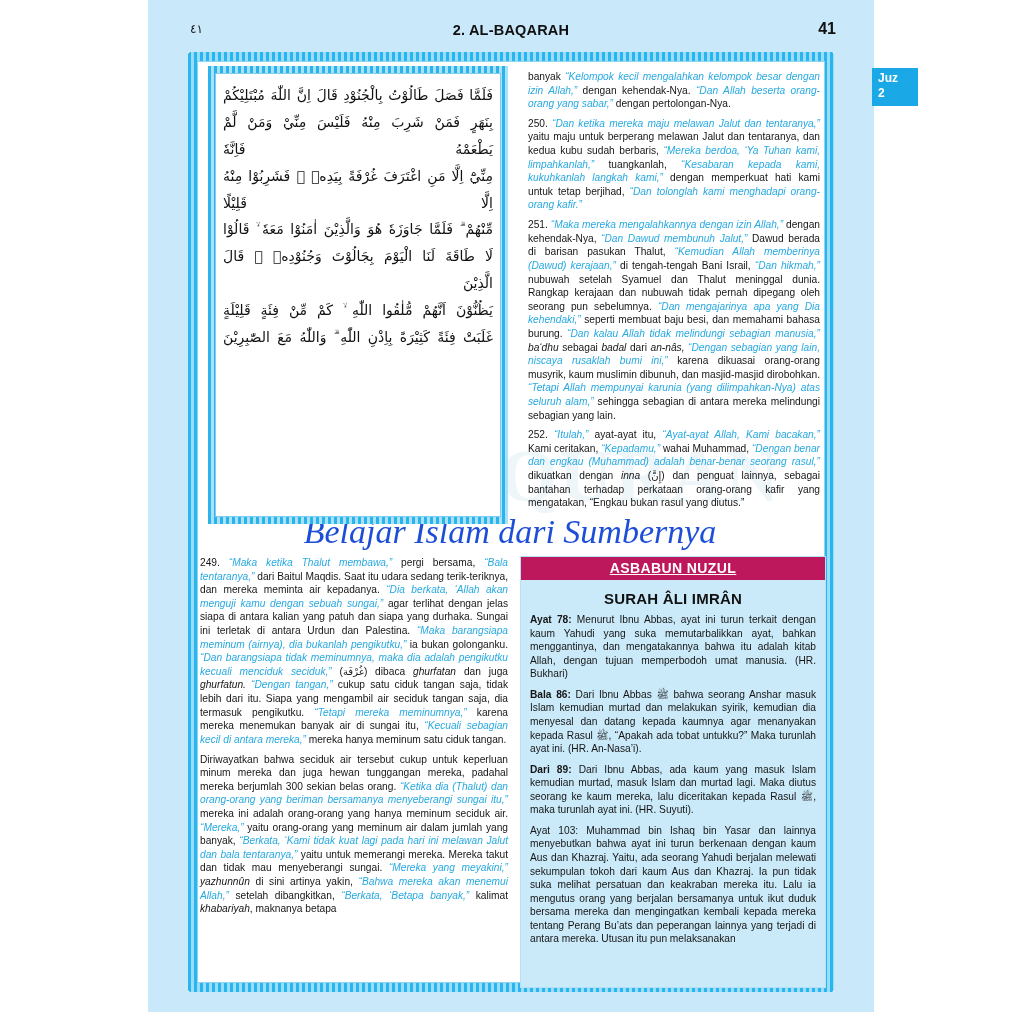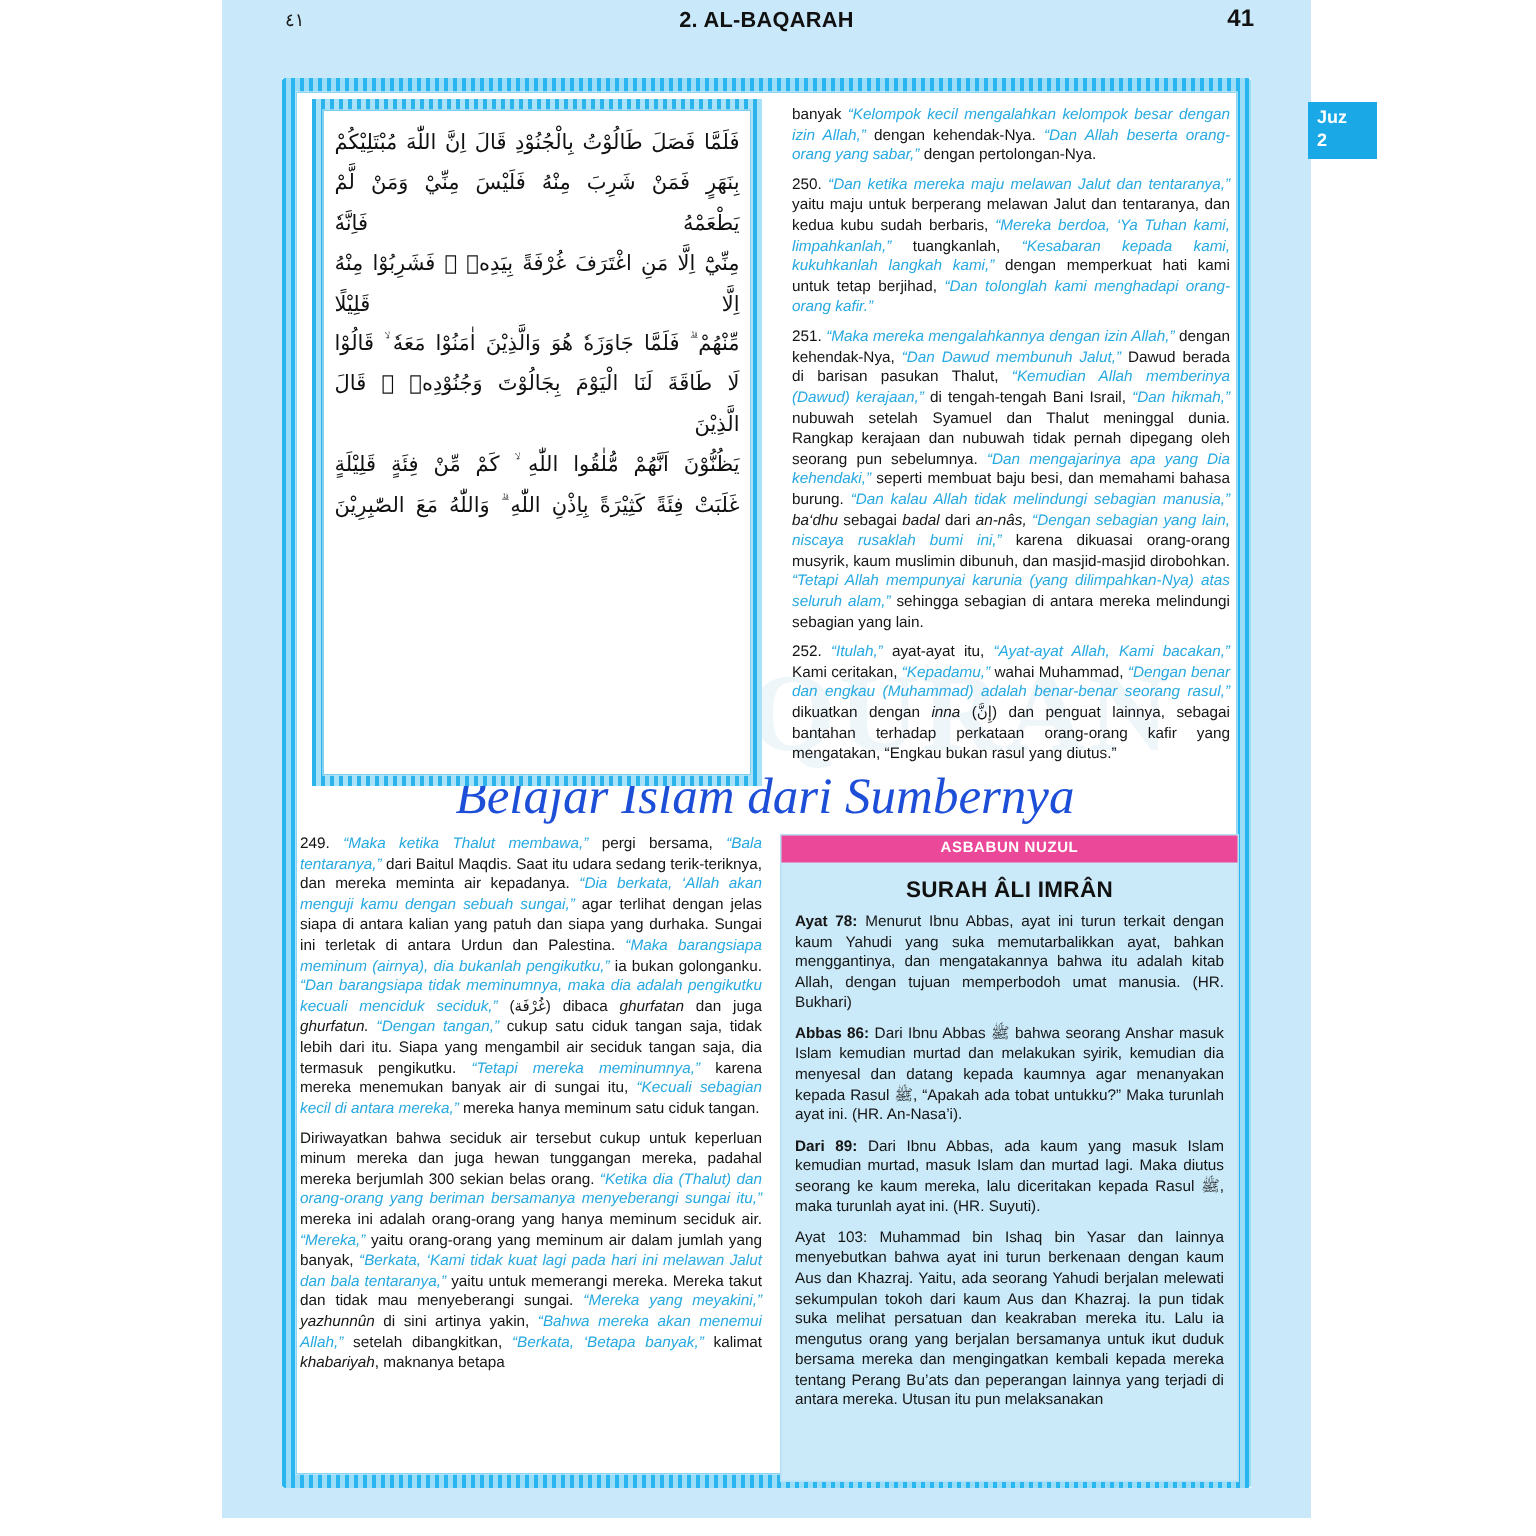--- a/index.html
+++ b/index.html
@@ -8,21 +8,21 @@
   .canvas{position:relative;width:1024px;height:1024px;background:#ffffff;}
 
   
   .page{
     position:absolute;left:148px;top:0;width:726px;height:1012px;
     background:#c9e9fa;
   }
 
   
   .runhead{
-    position:absolute;left:148px;top:6px;width:726px;height:22px;
+    position:absolute;left:148px;top:22px;width:726px;height:22px;
   }
   .runhead .folio-ar{
     position:absolute;left:42px;top:0;font-size:12px;color:#1b1b1b;
     font-family:"DejaVu Sans",sans-serif;direction:rtl;
   }
   .runhead .title{
     position:absolute;left:0;top:0;width:726px;text-align:center;
     font-size:14.5px;font-weight:bold;color:#111;letter-spacing:.2px;
   }
   .runhead .folio-lat{
@@ -116,22 +116,22 @@
   #col-right-top{left:528px;top:70px;width:292px;}
   #col-left-bottom{left:200px;top:556px;width:308px;}
 
   
   .asbab{
     position:absolute;left:520px;top:556px;width:306px;height:432px;
     background:#cbeaf9;border:1px solid #b6e0f5;box-sizing:border-box;
     padding:0 0 8px 0;
   }
   .asbab-title{
-    background:#ec4899;color:#ffffff;text-align:center;font-weight:bold;
-    font-size:10px;letter-spacing:.4px;padding:3px 0 4px 0;
+    background:#be185d;color:#ffffff;text-align:center;font-weight:bold;
+    font-size:14px;letter-spacing:.4px;padding:3px 0 4px 0;text-decoration:underline;
   }
   .asbab-surah{
     text-align:center;font-weight:bold;font-size:15px;color:#111;
     padding:10px 0 6px 0;letter-spacing:.2px;
   }
   .asbab-body{
     padding:0 9px;font-size:10.2px;line-height:1.33;color:#151515;
     text-align:justify;
   }
   .asbab-body p{margin:0 0 7px 0;}
@@ -189,19 +189,19 @@
   <div class="col" id="col-left-bottom">
       <p><span>249. </span><span class="q">“Maka ketika Thalut membawa,”</span><span> pergi bersama, </span><span class="q">“Bala tentaranya,”</span><span> dari Baitul Maqdis. Saat itu udara sedang terik-teriknya, dan mereka meminta air kepadanya. </span><span class="q">“Dia berkata, ‘Allah akan menguji kamu dengan sebuah sungai,”</span><span> agar terlihat dengan jelas siapa di antara kalian yang patuh dan siapa yang durhaka. Sungai ini terletak di antara Urdun dan Palestina. </span><span class="q">“Maka barangsiapa meminum (airnya), dia bukanlah pengikutku,”</span><span> ia bukan golonganku. </span><span class="q">“Dan barangsiapa tidak meminumnya, maka dia adalah pengikutku kecuali menciduk seciduk,”</span><span> (</span><span class="ar-in">غُرْفَة</span><span>) dibaca </span><span class="it">ghurfatan</span><span> dan juga </span><span class="it">ghurfatun.</span><span> </span><span class="q">“Dengan tangan,”</span><span> cukup satu ciduk tangan saja, tidak lebih dari itu. Siapa yang mengambil air seciduk tangan saja, dia termasuk pengikutku. </span><span class="q">“Tetapi mereka meminumnya,”</span><span> karena mereka menemukan banyak air di sungai itu, </span><span class="q">“Kecuali sebagian kecil di antara mereka,”</span><span> mereka hanya meminum satu ciduk tangan.</span></p>
       <p><span>Diriwayatkan bahwa seciduk air tersebut cukup untuk keperluan minum mereka dan juga hewan tunggangan mereka, padahal mereka berjumlah 300 sekian belas orang. </span><span class="q">“Ketika dia (Thalut) dan orang-orang yang beriman bersamanya menyeberangi sungai itu,”</span><span> mereka ini adalah orang-orang yang hanya meminum seciduk air. </span><span class="q">“Mereka,”</span><span> yaitu orang-orang yang meminum air dalam jumlah yang banyak, </span><span class="q">“Berkata, ‘Kami tidak kuat lagi pada hari ini melawan Jalut dan bala tentaranya,”</span><span> yaitu untuk memerangi mereka. Mereka takut dan tidak mau menyeberangi sungai. </span><span class="q">“Mereka yang meyakini,”</span><span class="it"> yazhunnûn</span><span> di sini artinya yakin, </span><span class="q">“Bahwa mereka akan menemui Allah,”</span><span> setelah dibangkitkan, </span><span class="q">“Berkata, ‘Betapa banyak,”</span><span> kalimat </span><span class="it">khabariyah</span><span>, maknanya betapa</span></p>
     </div>
 
   <div class="asbab">
     <div class="asbab-title">ASBABUN NUZUL</div>
     <div class="asbab-surah">SURAH ÂLI IMRÂN</div>
     <div class="asbab-body" id="asbab-body">
         <p><span class="lbl">Ayat 78:</span><span> Menurut Ibnu Abbas, ayat ini turun terkait dengan kaum Yahudi yang suka memutarbalikkan ayat, bahkan menggantinya, dan mengatakannya bahwa itu adalah kitab Allah, dengan tujuan memperbodoh umat manusia. (HR. Bukhari)</span></p>
-        <p><span class="lbl">Abbas 86:</span><span> Dari Ibnu Abbas ﷺ bahwa seorang Anshar masuk Islam kemudian murtad dan melakukan syirik, kemudian dia menyesal dan datang kepada kaumnya agar menanyakan kepada Rasul ﷺ, “Apakah ada tobat untukku?” Maka turunlah ayat ini. (HR. An-Nasa’i).</span></p>
+        <p><span class="lbl">Bala 86:</span><span> Dari Ibnu Abbas ﷺ bahwa seorang Anshar masuk Islam kemudian murtad dan melakukan syirik, kemudian dia menyesal dan datang kepada kaumnya agar menanyakan kepada Rasul ﷺ, “Apakah ada tobat untukku?” Maka turunlah ayat ini. (HR. An-Nasa’i).</span></p>
         <p><span class="lbl">Dari 89:</span><span> Dari Ibnu Abbas, ada kaum yang masuk Islam kemudian murtad, masuk Islam dan murtad lagi. Maka diutus seorang ke kaum mereka, lalu diceritakan kepada Rasul ﷺ, maka turunlah ayat ini. (HR. Suyuti).</span></p>
         <p><span>Ayat 103:</span><span> Muhammad bin Ishaq bin Yasar dan lainnya menyebutkan bahwa ayat ini turun berkenaan dengan kaum Aus dan Khazraj. Yaitu, ada seorang Yahudi berjalan melewati sekumpulan tokoh dari kaum Aus dan Khazraj. Ia pun tidak suka melihat persatuan dan keakraban mereka itu. Lalu ia mengutus orang yang berjalan bersamanya untuk ikut duduk bersama mereka dan mengingatkan kembali kepada mereka tentang Perang Bu’ats dan peperangan lainnya yang terjadi di antara mereka. Utusan itu pun melaksanakan</span></p>
       </div>
   </div>
 
 </div>
 
 </body></html>

